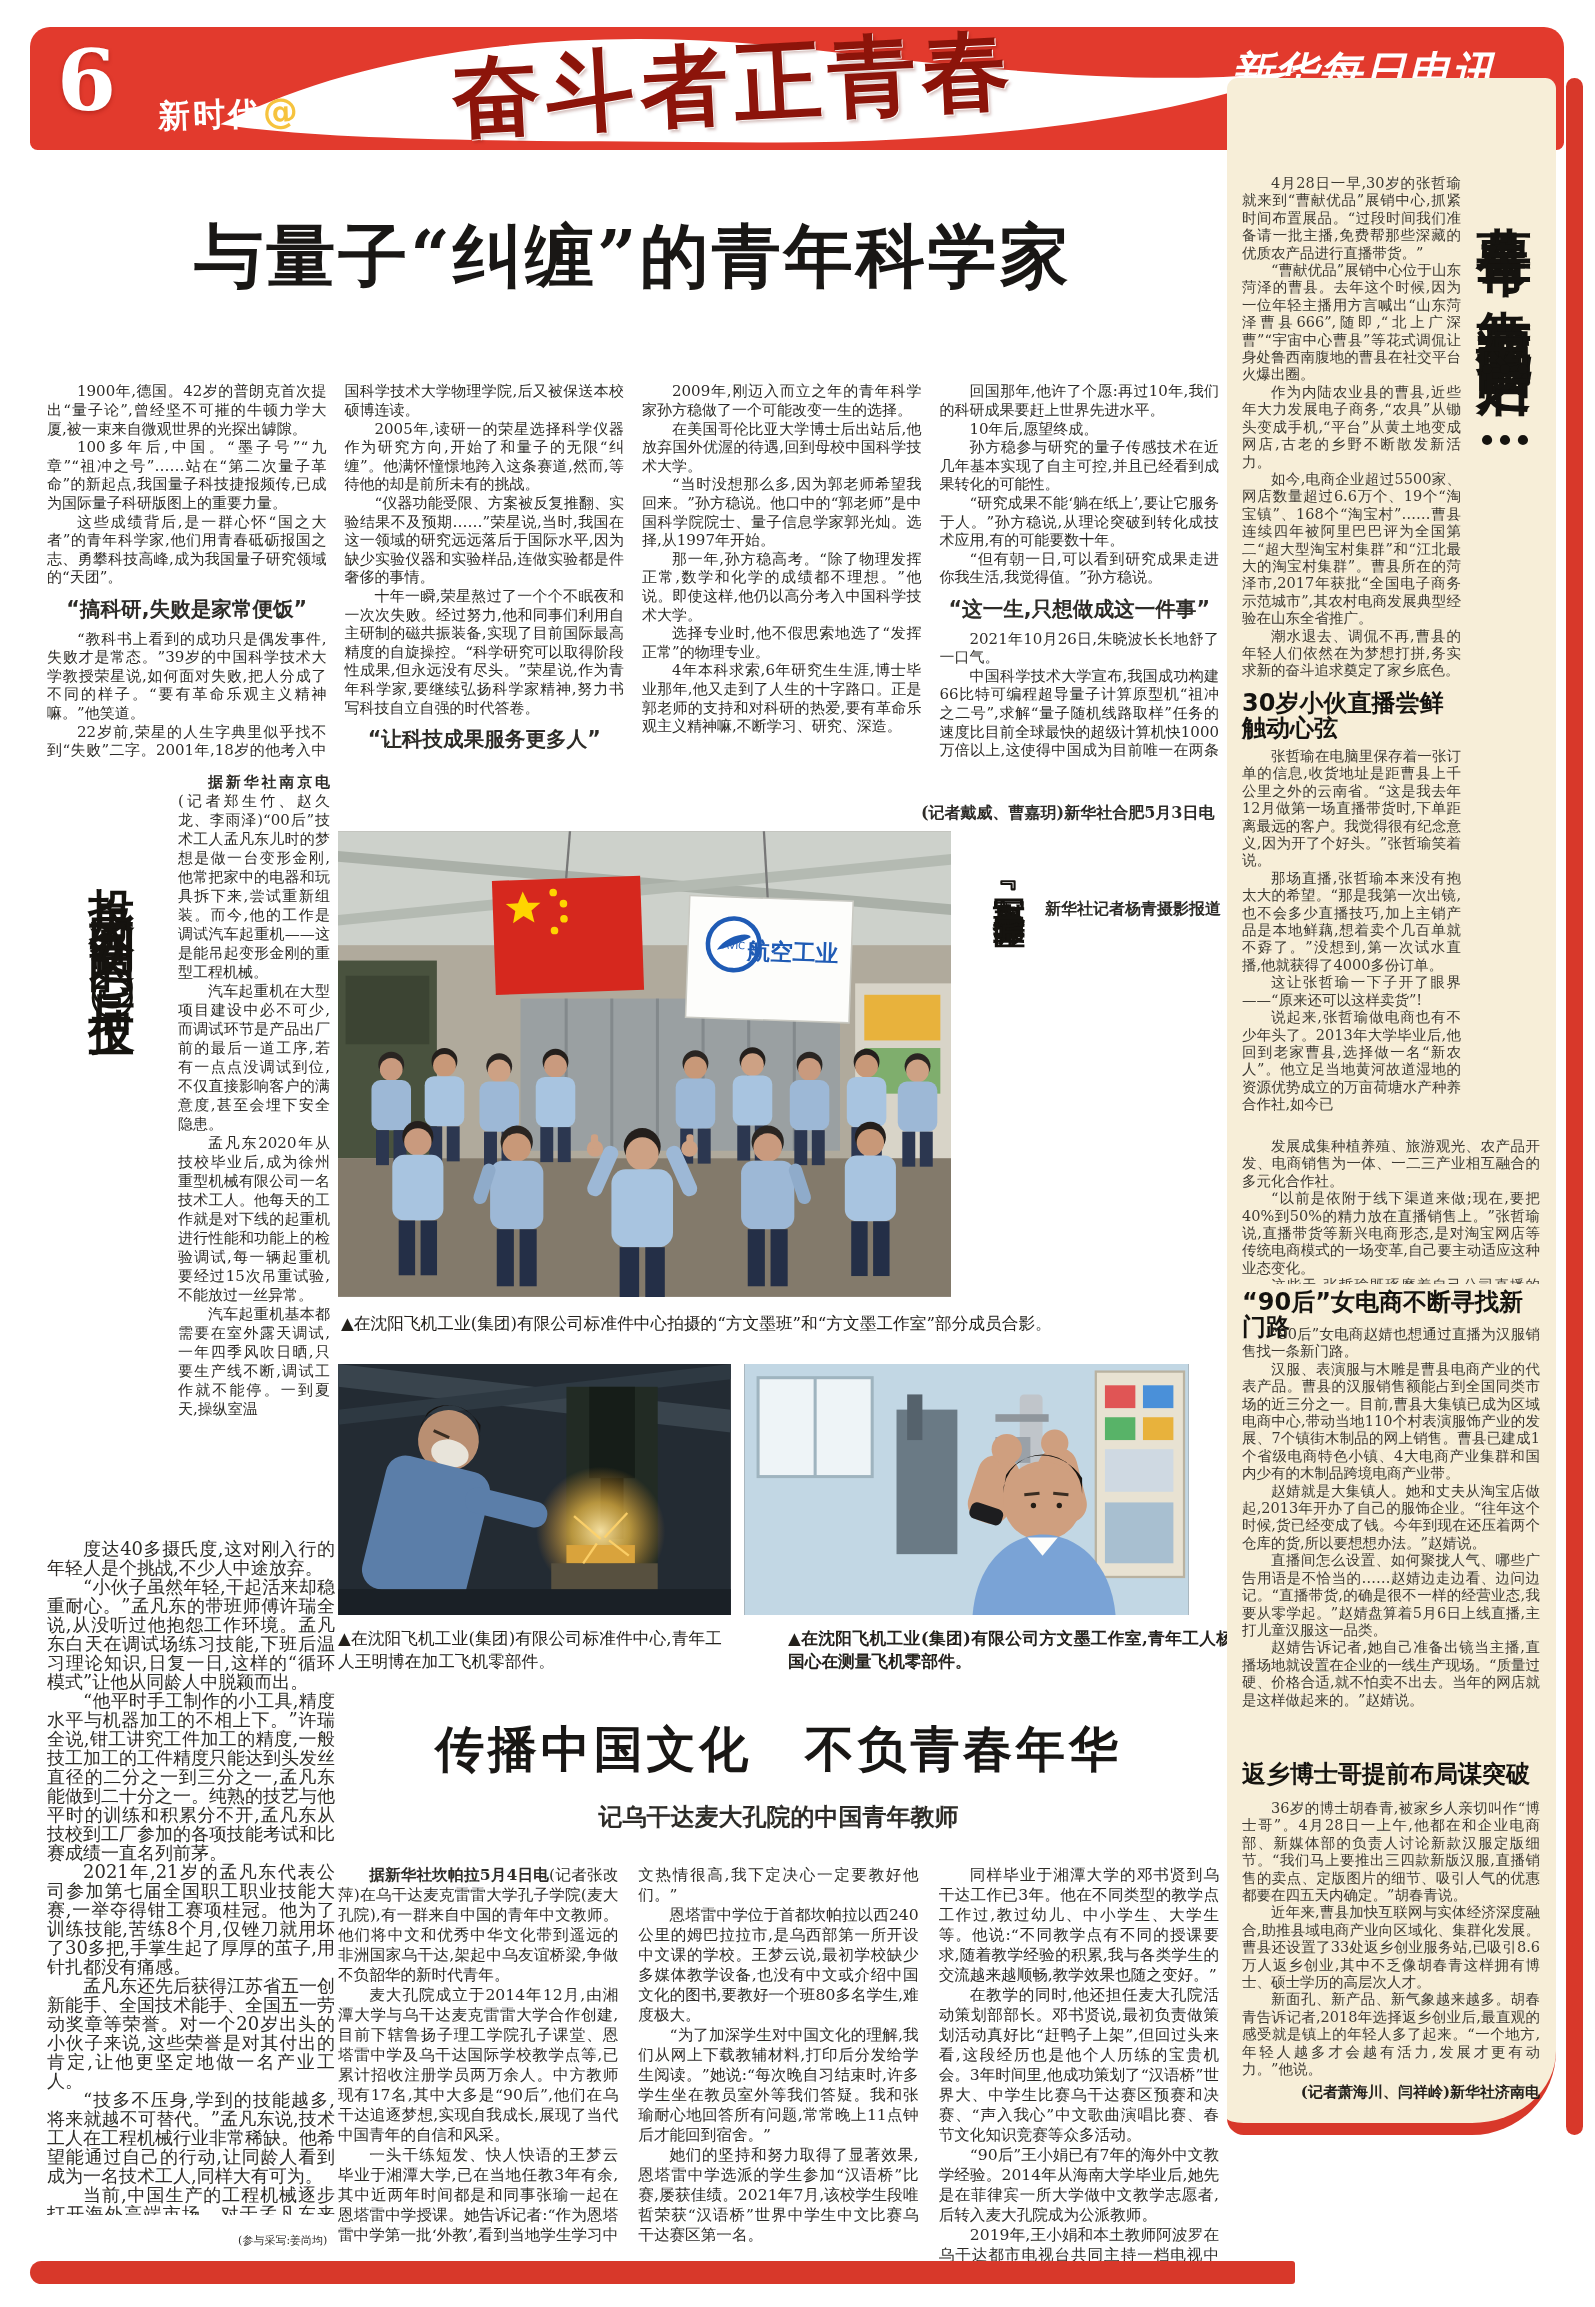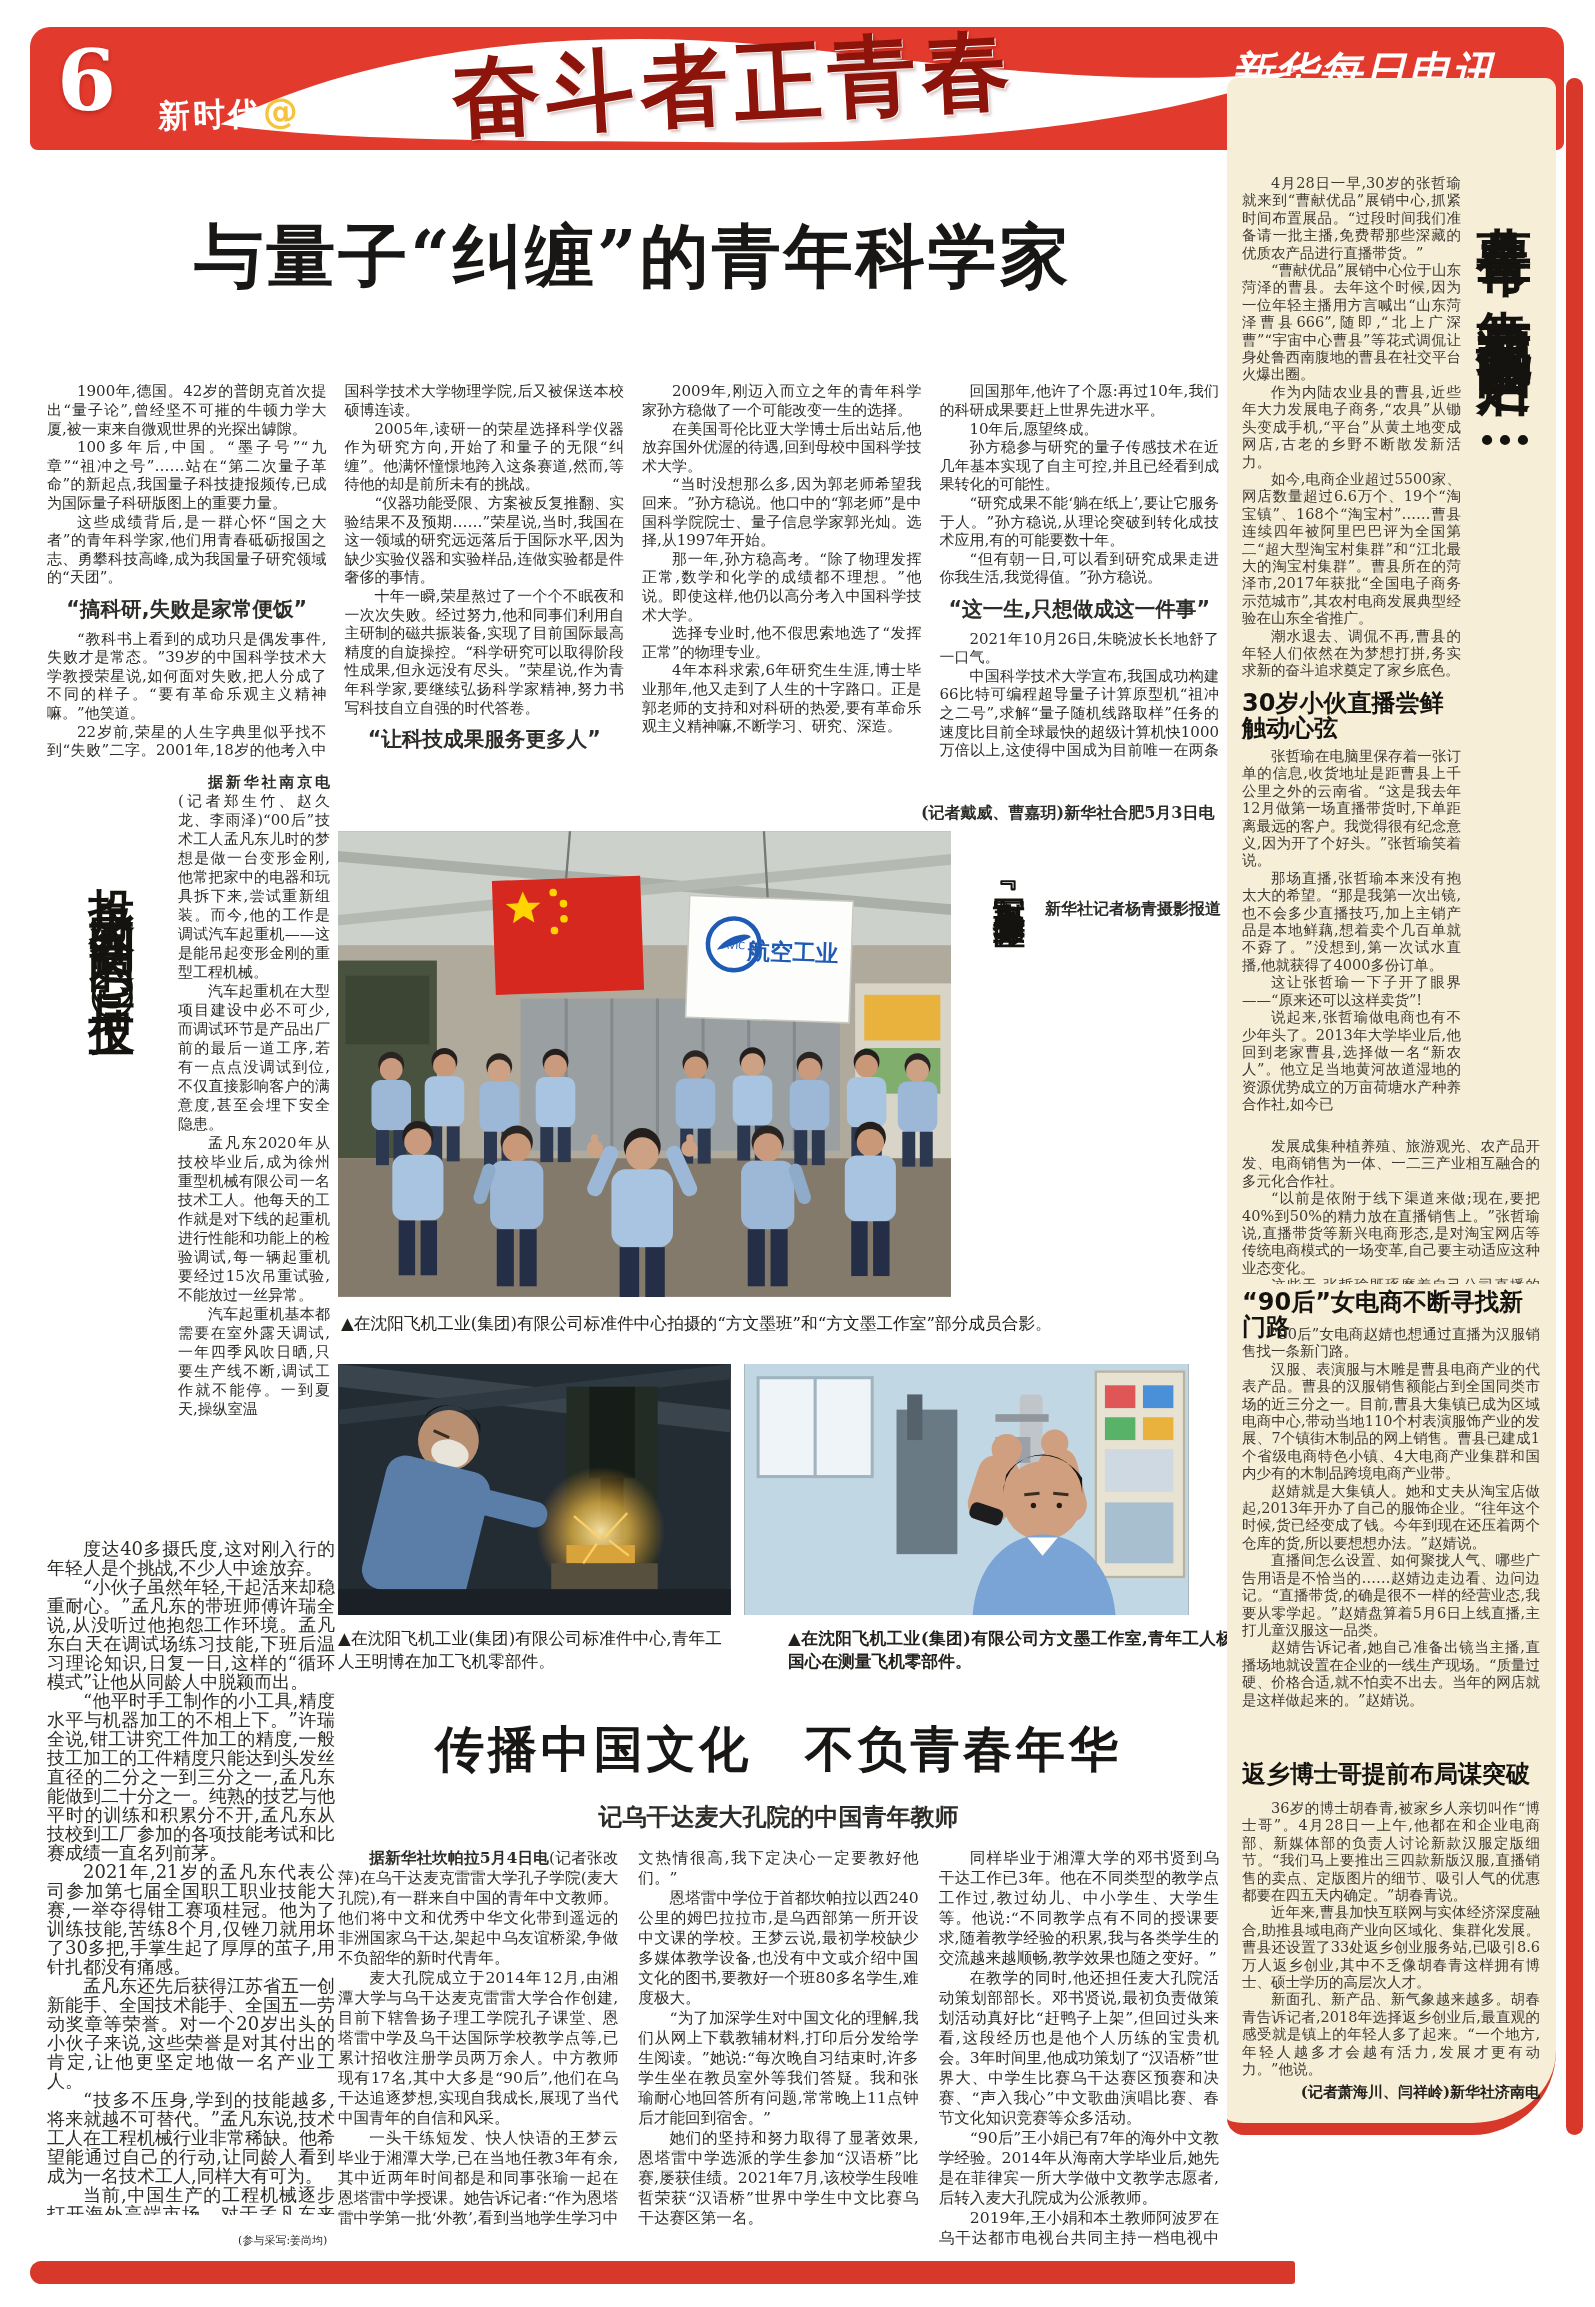--- a/index.html
+++ b/index.html
@@ -72,21 +72,21 @@
   .ps-wide { width:260px; height:82px; font-size:15.6px; line-height:19px; overflow:hidden; }
   .ps-credit { margin-top:3px; text-align:right; font-weight:bold; font-size:16px;
                font-family:"DejaVu Sans","Liberation Sans",sans-serif; }
 
   
   .bottom-article { left:338px; top:1711px; width:881px; height:545px; }
   .bottom-headline { margin-top:6px; text-align:center; font-size:49px; font-weight:900;
                      letter-spacing:3.8px; color:#191715; }
   .bottom-subtitle { margin-top:18px; text-align:center; font-size:24px; font-weight:bold;
                      font-family:"DejaVu Sans","Liberation Sans",sans-serif; }
-  .bottom-cols { margin-top:15px; height:411px; column-count:3; column-gap:20px;
+  .bottom-cols { margin-top:32px; height:411px; column-count:3; column-gap:20px;
                  font-size:15.6px; line-height:20px; overflow:hidden; }
 
   
   .right-panel { left:1227px; top:78px; width:329px; height:2057px; background:#f7eed8;
                  border-bottom:12px solid #d8382a; border-radius:10.7px 10.7px 84px 16.7px; }
   .right-panel .blk { position:absolute; font-size:14.5px; line-height:17.4px; color:#3d3a33; overflow:hidden; }
   .v-head-right { position:absolute; top:104px; right:9px; width:85px; height:967px;
                   display:flex; justify-content:center; }
   .v-head-right span { writing-mode:vertical-rl; text-orientation:upright; font-size:55px; font-weight:900;
                        letter-spacing:6px; line-height:1.2; color:#15130f; }

